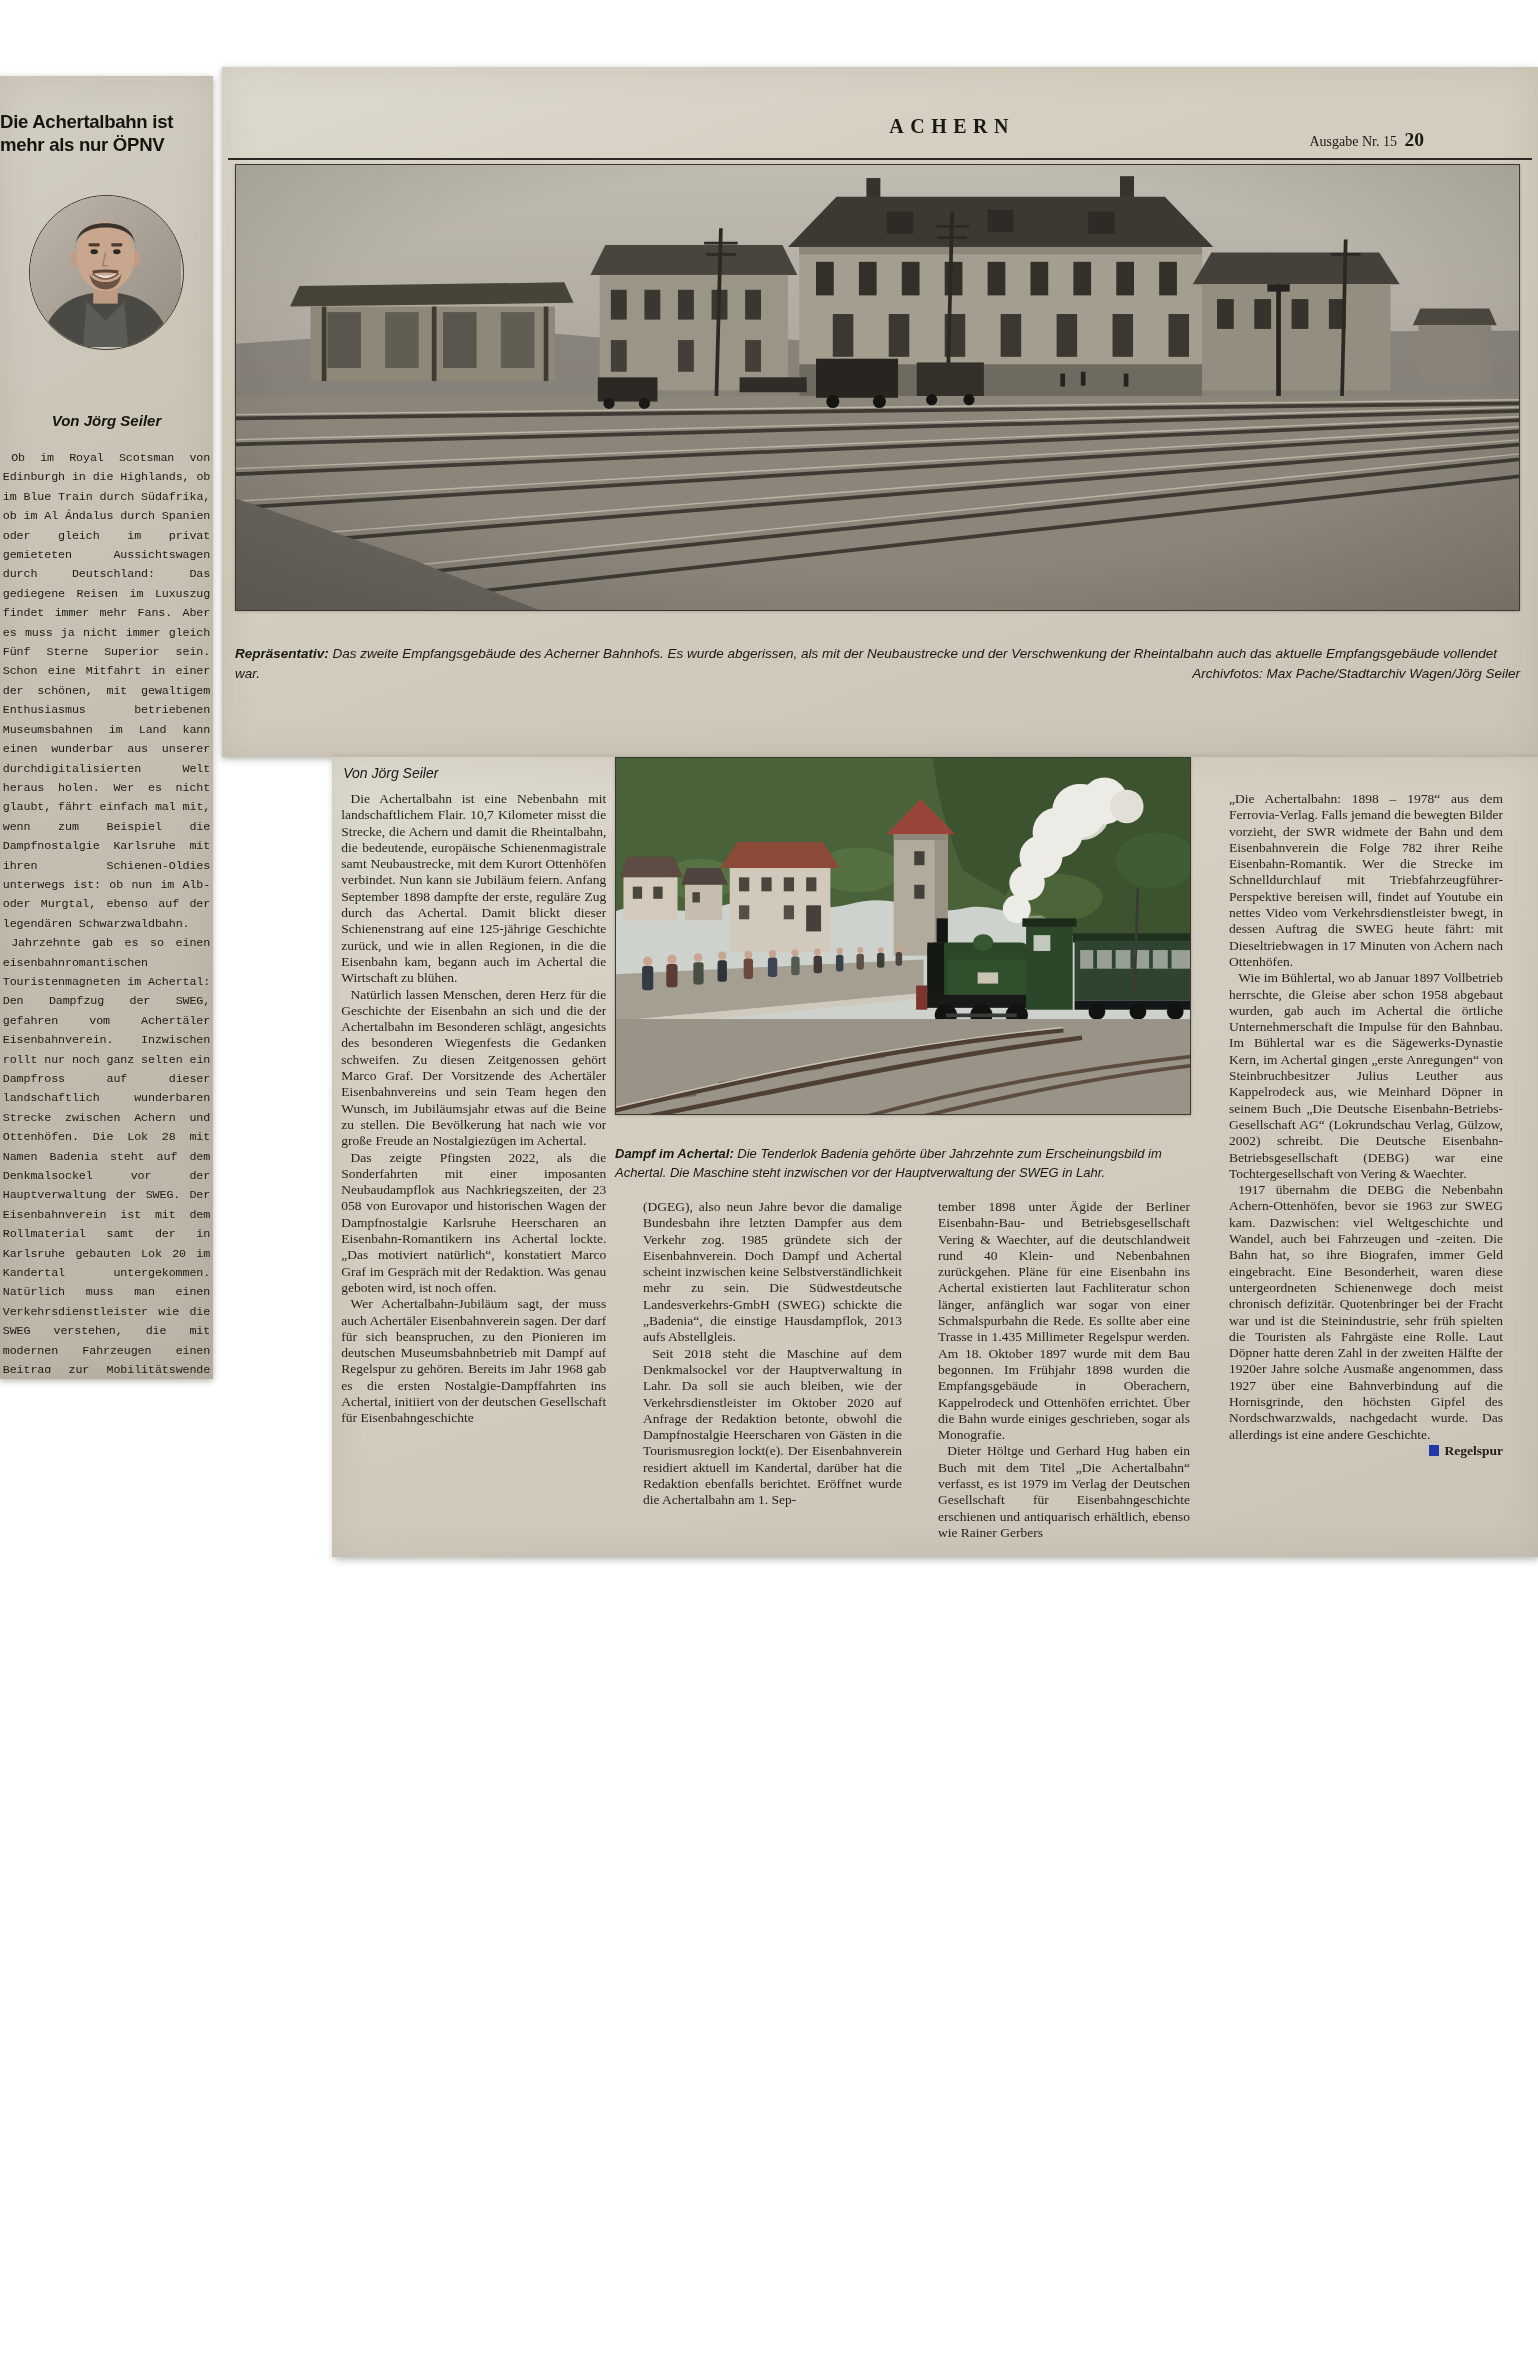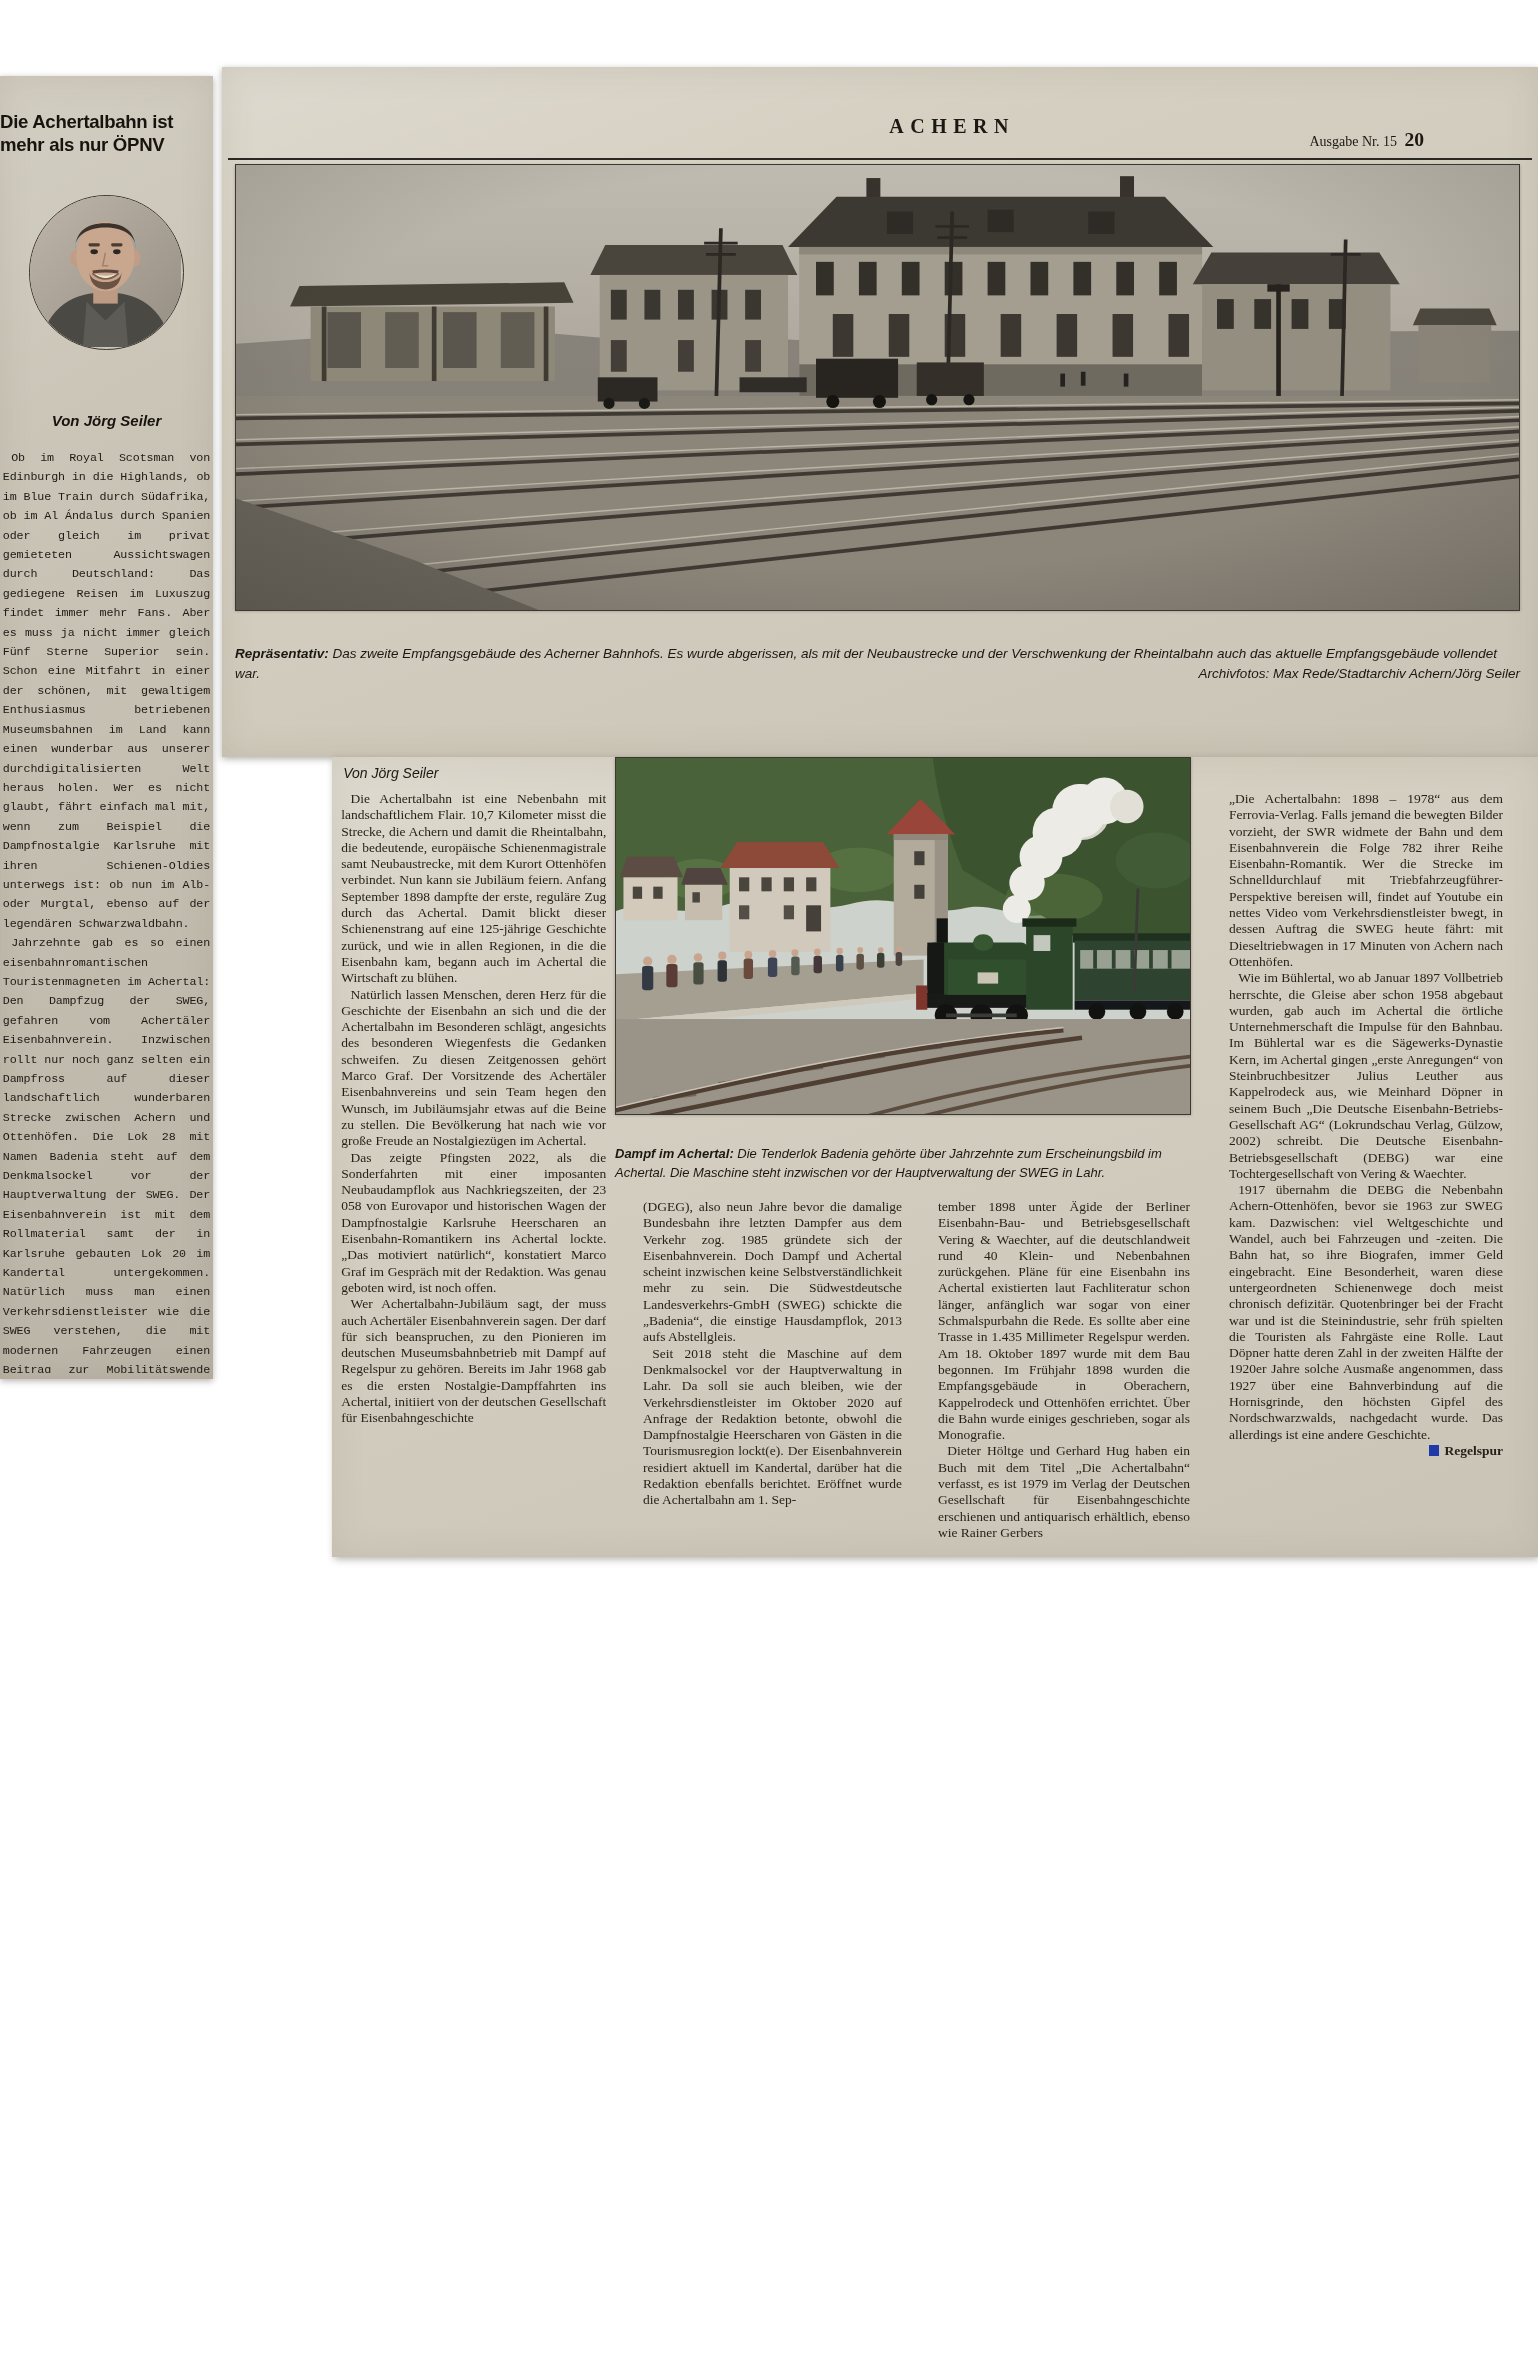--- a/index.html
+++ b/index.html
@@ -285,21 +285,21 @@
         <rect x="952" y="224" width="5" height="14" fill="#24221e"></rect>
       </g>
       <polygon points="0,480 0,358 190,424 330,480" fill="#6b665d"></polygon>
       <rect width="1378" height="480" fill="url(#vg)"></rect>
     </svg>
   </div>
 
   <div id="station-caption" class="caption">
     <b>Repräsentativ:</b>
     <span>Das zweite Empfangsgebäude des Acherner Bahnhofs. Es wurde abgerissen, als mit der Neubaustrecke und der Verschwenkung der Rheintalbahn auch das aktuelle Empfangsgebäude vollendet war.</span>
-    <span id="station-credit">Archivfotos: Max Rede/Stadtarchiv Achern/Jörg Seiler</span>
+    <span id="station-credit">Archivfotos: Max Pache/Stadtarchiv Wagen/Jörg Seiler</span>
   </div>
 
 
 </div>
 
 <div class="scrap" id="main-bottom">
   <div class="art-byline">Von Jörg Seiler</div>
 
   <div class="serif-col" id="col1">
     <p>Die Achertalbahn ist eine Nebenbahn mit landschaftlichem Flair. 10,7 Kilometer misst die Strecke, die Achern und damit die Rheintalbahn, die bedeutende, europäische Schienenmagistrale samt Neubaustrecke, mit dem Kurort Ottenhöfen verbindet. Nun kann sie Jubiläum feiern. Anfang September 1898 dampfte der erste, reguläre Zug durch das Achertal. Damit blickt dieser Schienenstrang auf eine 125-jährige Geschichte zurück, und wie in allen Regionen, in die die Eisenbahn kam, begann auch im Achertal die Wirtschaft zu blühen.</p>

